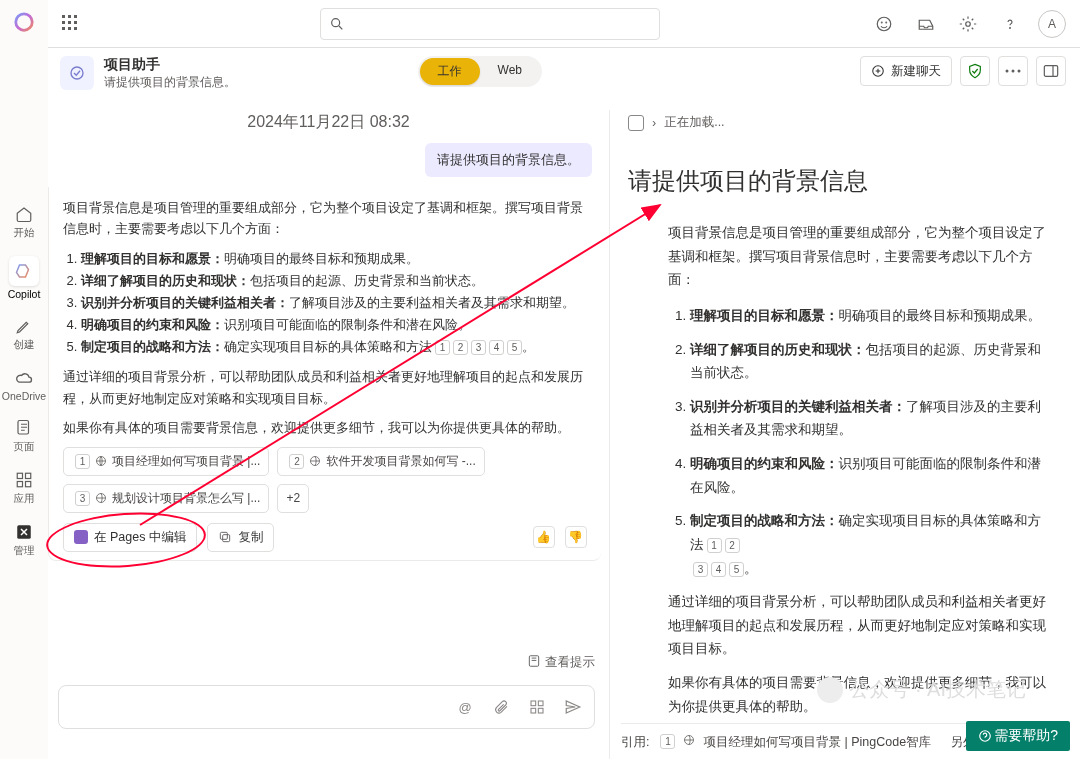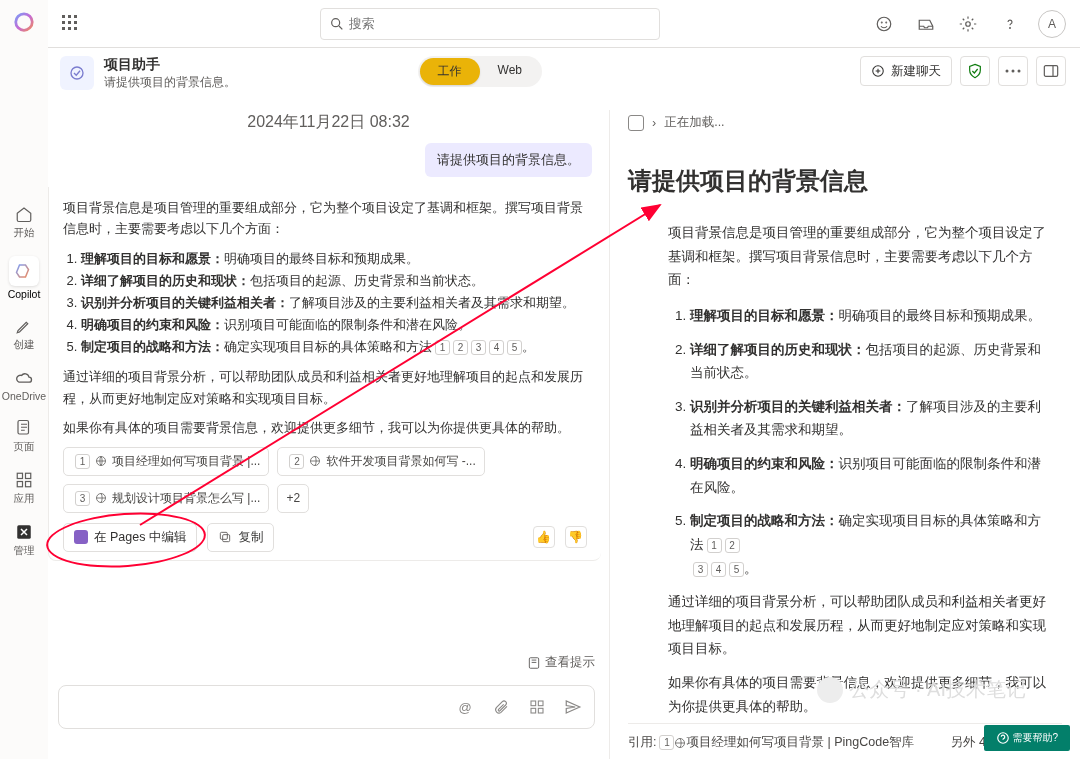--- a/index.html
+++ b/index.html
@@ -47,35 +47,35 @@
 .sugg{display:flex;align-items:center;gap:5px;border:1px solid #e1dfdd;border-radius:5px;padding:5px 8px;font-size:12px;color:#484644;cursor:pointer}
 .actions{display:flex;align-items:center;gap:10px;margin-top:10px}
 .act-btn{display:flex;align-items:center;gap:6px;border:1px solid #e1dfdd;border-radius:5px;padding:5px 10px;font-size:12.5px;cursor:pointer;background:#fff}
 .act-btn.primary{background:#fff}
 .purple-sq{width:14px;height:14px;background:#8661c5;border-radius:3px}
 .act-spacer{flex:1}
 .meta-small{font-size:11.5px;color:#605e5c;display:flex;align-items:center;gap:6px}
 .dot-green{width:6px;height:6px;border-radius:50%;background:#6bb700}
 .thumb{width:22px;height:22px;border:1px solid #e1dfdd;border-radius:4px;display:flex;align-items:center;justify-content:center;cursor:pointer;font-size:12px;color:#605e5c}
 
-.viewhint{position:absolute;bottom:88px;right:14px;left:auto;color:#605e5c;font-size:12.5px;display:flex;align-items:center;gap:4px;cursor:pointer}
+.viewhint{position:absolute;bottom:88px;right:14px;left:auto;color:#605e5c;font-size:12.5px;display:flex;align-items:flex-start;gap:4px;cursor:pointer}
 
 .inputbar{position:absolute;bottom:30px;left:10px;right:14px;height:44px;border:1px solid #e1dfdd;border-radius:8px;display:flex;align-items:center;justify-content:flex-end;padding:0 10px;gap:14px;color:#8a8886}
 .inputbar .ib{width:22px;height:22px;display:flex;align-items:center;justify-content:center;cursor:pointer}
 
 .doc{position:absolute;left:610px;top:110px;right:0;bottom:0;display:flex;flex-direction:column;padding:0 18px}
 .doc-bc{display:flex;align-items:center;gap:8px;font-size:12.5px;color:#605e5c;padding:4px 0 18px;border-bottom:none}
 .doc-bc .sq{width:16px;height:16px;border:1.5px solid #8a8886;border-radius:3px}
-.doc h1{font-size:24px;font-weight:700;margin:16px 0 24px 0}
+.doc h1{font-size:24px;font-weight:400;margin:16px 0 24px 0}
 .doc p, .doc li{font-size:13.5px;line-height:1.75}
 .doc ol{padding-left:22px}
 .doc li{margin-bottom:10px}
 .doc li b{font-weight:600}
-.doc-footer{position:absolute;bottom:8px;left:18px;right:18px;border-top:1px solid #edebe9;padding-top:10px;display:flex;align-items:center;font-size:12.5px;color:#484644}
-.help-pill{position:absolute;bottom:8px;right:10px;background:#037f6a;color:#fff;font-size:10px;border-radius:2px;padding:6px 12px;display:flex;align-items:center;gap:2px;cursor:pointer}
+.doc-footer{position:absolute;bottom:8px;left:11px;right:18px;border-top:1px solid #edebe9;padding-top:10px;display:flex;gap:8px;font-size:12.5px;color:#484644}
+.help-pill{position:absolute;bottom:8px;right:10px;background:#037f6a;color:#fff;font-size:14px;border-radius:2px;padding:6px 12px;display:flex;align-items:center;gap:2px;cursor:pointer}
 
 .arrow{position:absolute;pointer-events:none}
 
 .wm{position:absolute;right:54px;bottom:56px;color:#dedede;font-size:20px;font-weight:500;display:flex;align-items:center;gap:6px;pointer-events:none}
 .wm-ic{width:26px;height:26px;border-radius:50%;background:#ededed}
 
 .elp{position:absolute;left:46px;top:513px;width:160px;height:54px;border:2px solid #f03;border-radius:50%/50%;pointer-events:none;transform:rotate(-4deg)}
 svg{display:block}
 </style>
 </head>
@@ -173,21 +173,21 @@
       <span></span>
       <span></span>
       <span></span>
       <span></span>
     </div>
   <div class="searchwrap">
     <svg width="16" height="16" viewBox="0 0 24 24" fill="none" stroke="#605e5c" stroke-width="1.8">
         <circle cx="10" cy="10" r="6"></circle>
         <path d="M20 20l-5-5"></path>
       </svg>
-    &nbsp;<input placeholder="搜索" style="">
+    &nbsp;
   </div>
   <div class="top-spacer"></div>
   <div class="top-ic">
       <svg width="18" height="18" viewBox="0 0 24 24" fill="none" stroke="#605e5c" stroke-width="1.6">
         <circle cx="12" cy="12" r="9"></circle>
         <circle cx="9" cy="10" r=".5" fill="#605e5c"></circle>
         <circle cx="15" cy="10" r=".5" fill="#605e5c"></circle>
         <path d="M8 15c1 1.5 3 2 4 2s3-.5 4-2"></path>
       </svg>
     </div>

